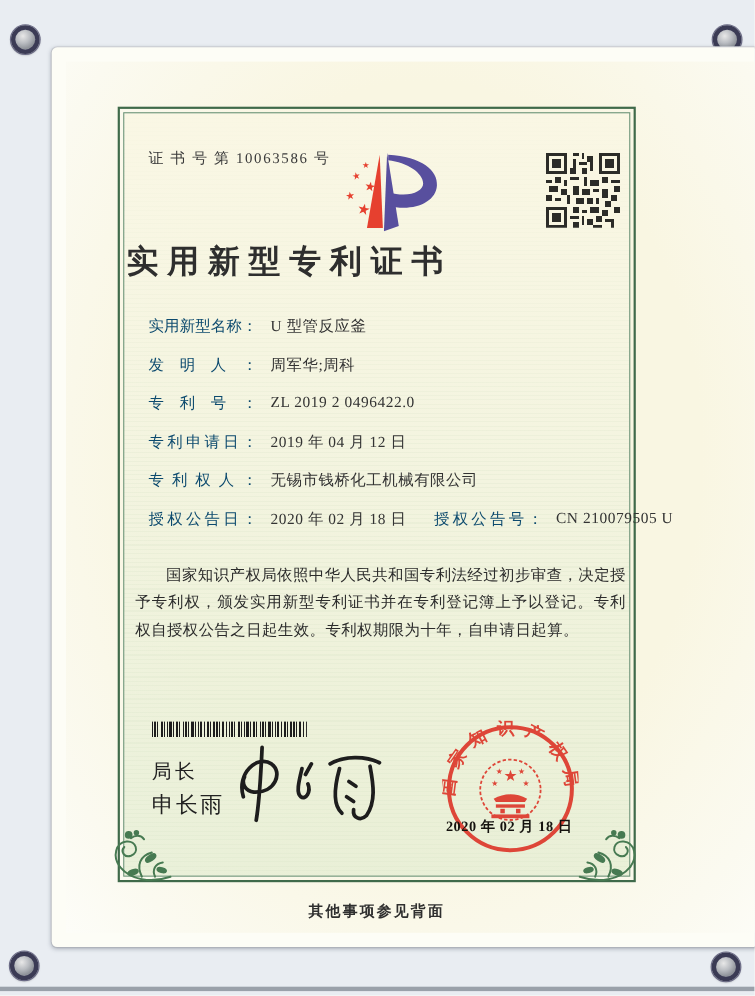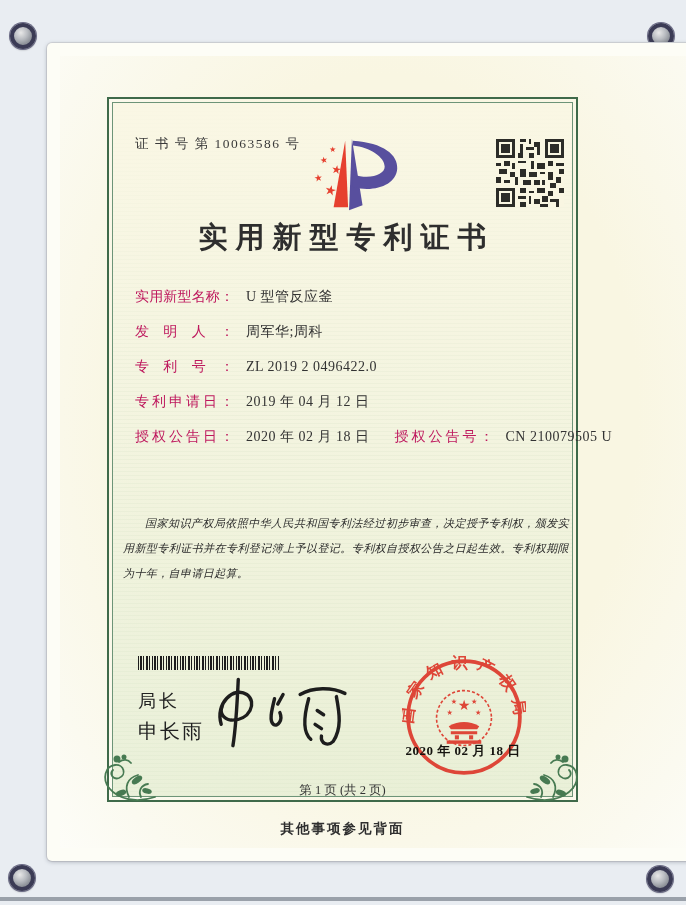--- a/index.html
+++ b/index.html
@@ -33,37 +33,37 @@
     border:1px solid #6d9478;
     background:
       linear-gradient(180deg, rgba(250,247,228,.95) 0%, rgba(240,243,222,.6) 45%, rgba(228,237,210,.75) 100%),
       repeating-linear-gradient(180deg, rgba(118,162,112,.14) 0 1px, rgba(0,0,0,0) 1px 4px);
   }
   .abs{position:absolute;}
   .cert-no{left:88px;top:92px;font-size:13.5px;letter-spacing:1.5px;color:#3a3a3a;}
   .logo{left:250px;top:86px;}
   .qr{left:449px;top:96px;}
   .title{
-    left:60px;top:175px;width:471px;text-align:center;
+    left:60px;top:175px;width:471px;
     font-size:29px;font-weight:600;color:#2e2e2e;letter-spacing:8px;text-indent:8px;
   }
   .fields{left:88px;top:236px;width:420px;}
   .frow{height:35px;display:flex;align-items:center;font-size:14px;color:#333;}
   .flabel{
     display:inline-block;width:99px;flex:0 0 99px;
     text-align:justify;text-align-last:justify;-moz-text-align-last:justify;
-    color:#be185d;
+    color:#0c4a6e;
     font-family:Liberation Serif, serif;
   }
   .fvalue{margin-left:12px;letter-spacing:.5px;white-space:nowrap;}
   .pair2{display:flex;align-items:center;margin-left:25px;}
   .paras{left:76px;top:468px;width:446px;color:#2b2b2b;}
   .paras p{
-    margin:0;font-size:11px;line-height:25px;text-align:justify;
-    text-indent:2em;font-style:italic;letter-spacing:.4px;
+    margin:0;font-size:14px;line-height:25px;text-align:justify;
+    text-indent:2em;letter-spacing:.4px;
   }
   .barcode{
     left:91px;top:613px;width:141px;height:14px;
     background:repeating-linear-gradient(90deg,
       #1d1d1d 0 1px, transparent 1px 2px,
       #1d1d1d 2px 4px, transparent 4px 5px,
       #1d1d1d 5px 6px, transparent 6px 8px,
       #1d1d1d 8px 10px, transparent 10px 11px,
       #1d1d1d 11px 12px, transparent 12px 14px);
   }
@@ -186,20 +186,24 @@
     </div>
     <div class="frow">
       <span class="flabel">专利号：</span>
       <span class="fvalue">ZL 2019 2 0496422.0</span>
     </div>
     <div class="frow">
       <span class="flabel">专利申请日：</span>
       <span class="fvalue">2019 年 04 月 12 日</span>
     </div>
     <div class="frow">
+      <span class="flabel">专利权人：</span>
+      <span class="fvalue">无锡市钱桥化工机械有限公司</span>
+    </div>
+    <div class="frow">
       <span class="flabel">授权公告日：</span>
       <span class="fvalue">2020 年 02 月 18 日</span>
       <span class="pair2">
         <span class="flabel">授权公告号：</span>
         <span class="fvalue">CN 210079505 U</span>
       </span>
     </div>
   </div>
 
   <div class="abs paras">
@@ -270,15 +274,14 @@
       <path d="M44,46 C41,40 44,34 51,33"></path>
       <ellipse cx="24" cy="42" rx="4.5" ry="2" fill="#477a52" transform="rotate(-20 24 42)"></ellipse>
       <ellipse cx="40" cy="29" rx="5" ry="2.2" fill="#477a52" transform="rotate(-35 40 29)"></ellipse>
       <ellipse cx="50" cy="40" rx="4" ry="1.8" fill="#477a52" transform="rotate(15 50 40)"></ellipse>
       <circle cx="20" cy="8" r="2.6" fill="#477a52"></circle>
       <circle cx="27" cy="6" r="1.6" fill="#477a52"></circle>
       <path d="M22,11 C26,8 31,8 34,12"></path>
     </svg>
   </div>
 
-  <div class="abs page-info">第 1 页 (共 2 页)</div>
   <div class="abs back-note">其他事项参见背面</div>
 </div>
 
 </body></html>

